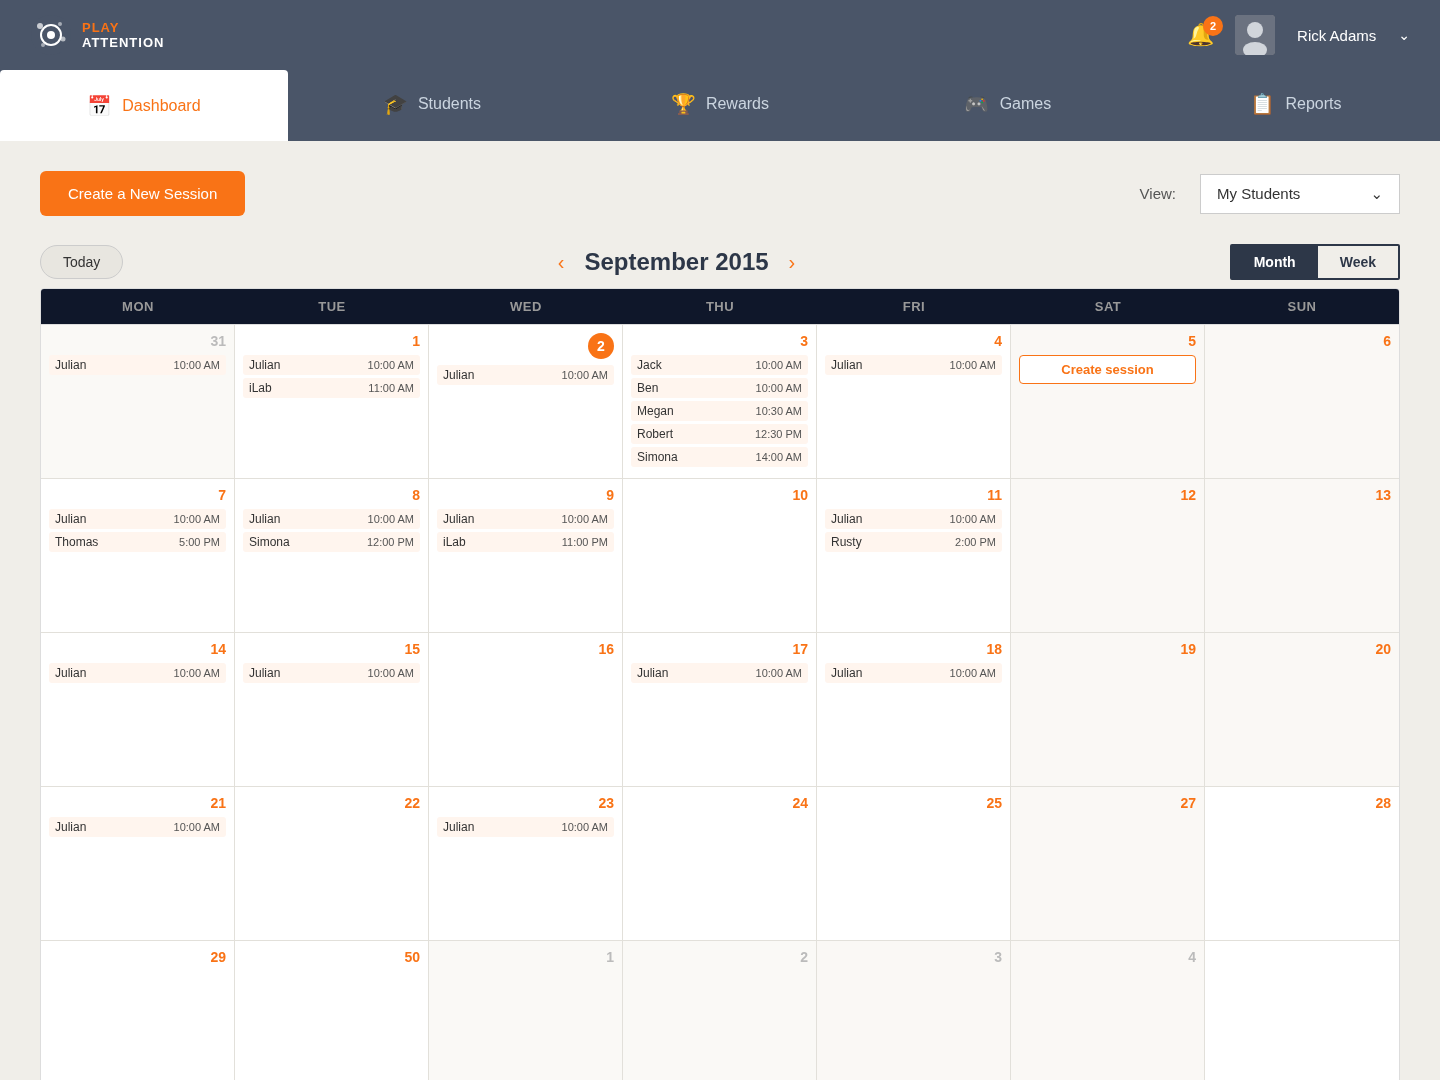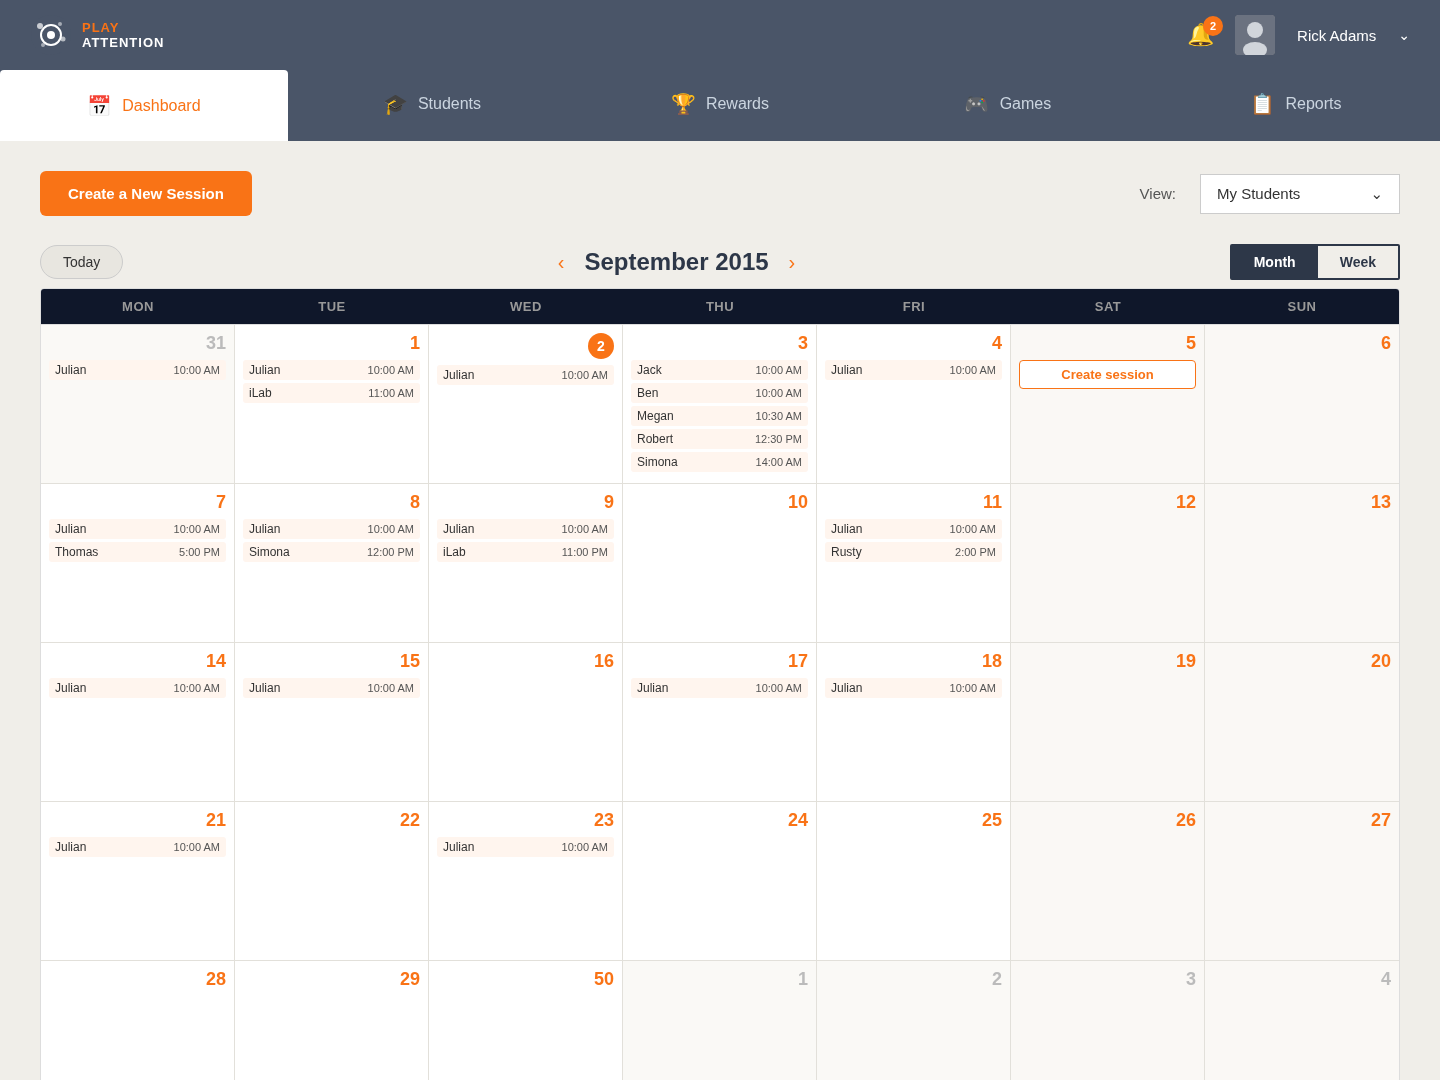--- a/index.html
+++ b/index.html
@@ -88,21 +88,21 @@
       justify-content: space-between;
       margin-bottom: 28px;
     }
     .btn-create {
       background: #f97316;
       color: white;
       border: none;
       padding: 14px 28px;
       border-radius: 6px;
       font-size: 15px;
-      font-weight: 700;
+      font-weight: 400;
       cursor: pointer;
     }
     .view-selector {
       display: flex;
       align-items: center;
       gap: 24px;
     }
     .view-label { color: #555; font-size: 15px; }
     .view-dropdown {
       border: 1.5px solid #ccc;
@@ -200,21 +200,21 @@
       padding: 8px;
       background: #faf9f6;
       position: relative;
     }
     .cal-cell:nth-child(7n) { border-right: none; }
     .cal-cell.in-month { background: white; }
     .cal-cell.today-cell { background: white; }
     .cal-cell.weekend { background: #faf8f5; }
     .cal-date {
       text-align: right;
-      font-size: 18px;
+      font-size: 14px;
       font-weight: 600;
       color: #999;
       margin-bottom: 6px;
     }
     .cal-date.in-month { color: #f97316; }
     .cal-date.today-date {
       background: #f97316;
       color: white;
       width: 26px; height: 26px;
       border-radius: 50%;
@@ -512,23 +512,20 @@
             <span class="session-time">10:00 AM</span>
           </div>
         </div>
         <div class="cal-cell in-month">
           <div class="cal-date in-month">24</div>
         </div>
         <div class="cal-cell in-month">
           <div class="cal-date in-month">25</div>
         </div>
         <div class="cal-cell in-month weekend">
-          <div class="cal-date in-month">26</div>
-        </div>
-        <div class="cal-cell in-month weekend">
           <div class="cal-date in-month">27</div>
         </div>
         <div class="cal-cell in-month">
           <div class="cal-date in-month">28</div>
         </div>
         <div class="cal-cell in-month">
           <div class="cal-date in-month">29</div>
         </div>
         <div class="cal-cell in-month">
           <div class="cal-date in-month">50</div>

